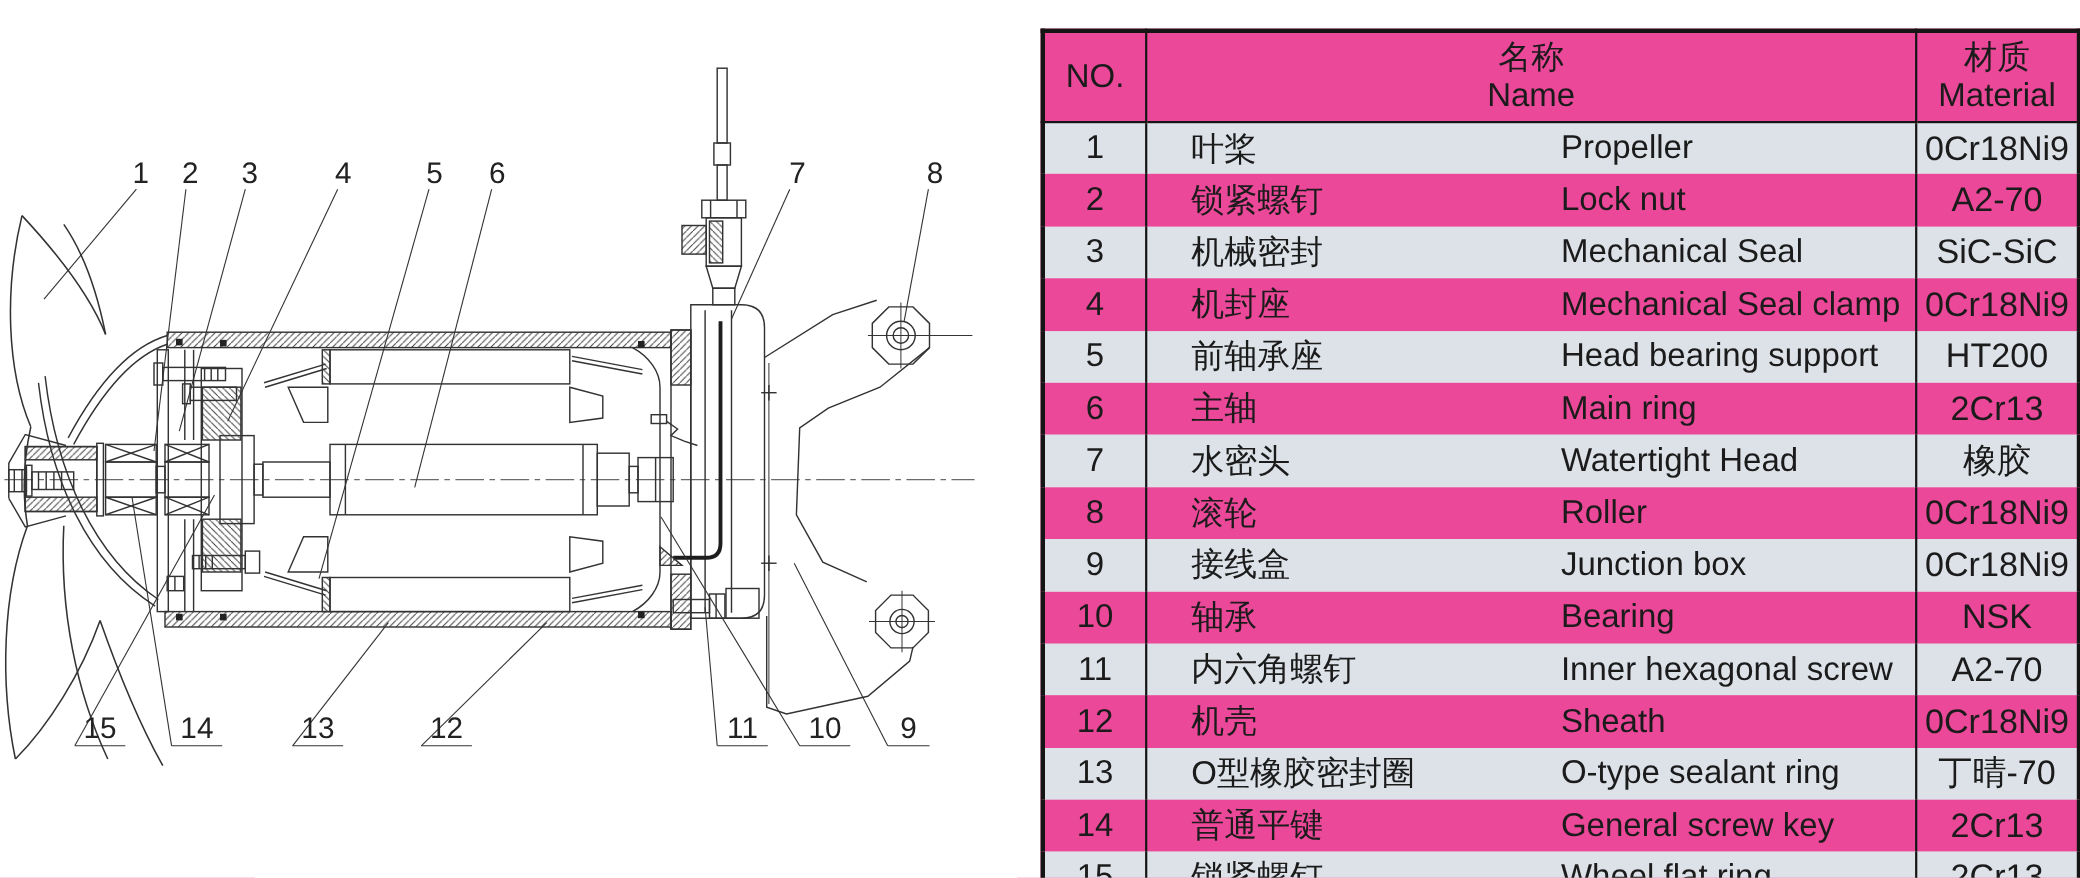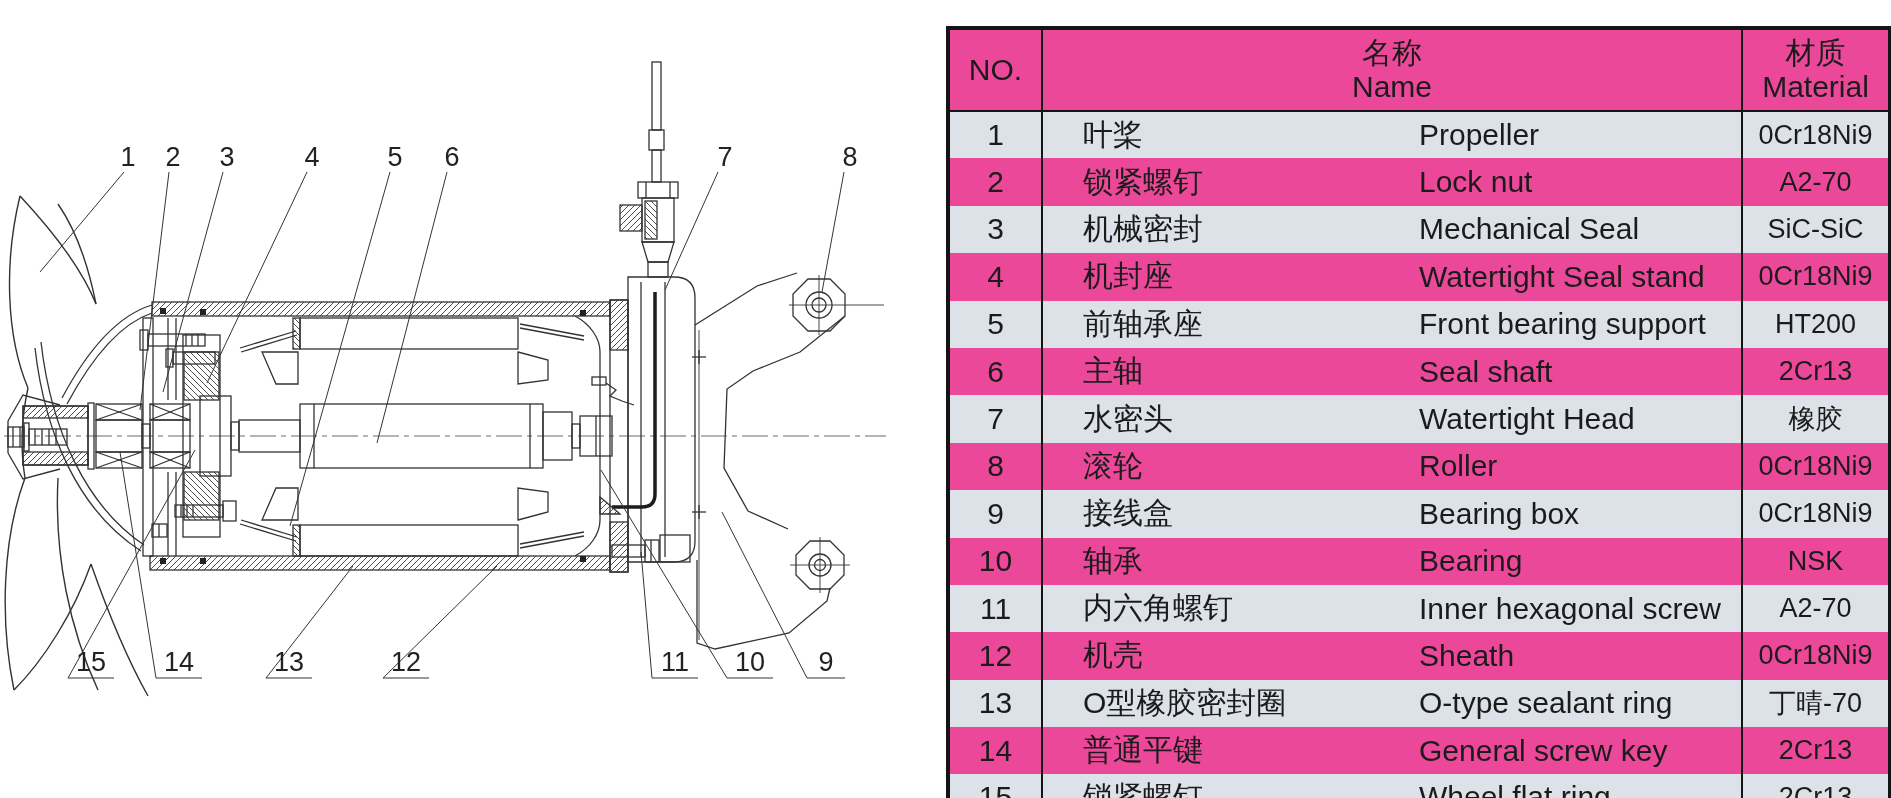--- a/index.html
+++ b/index.html
@@ -26,21 +26,21 @@
   table.parts th:first-child, table.parts td:first-child{border-left:none;}
   tr.hdr{height:83px;}
   tr.row{height:47px;}
   tr.row.shaded{background:#dce2e8;}
   .hdr-cell{text-align:center;font-size:30px;line-height:1.15;}
   td.no-cell{text-align:center;font-size:30px;}
   td.name-cell{font-size:30px;}
   .name-wrap{display:flex;align-items:center;}
   .name-cn{display:inline-block;width:336px;padding-left:40px;white-space:nowrap;overflow:hidden;}
   .name-en{display:inline-block;white-space:nowrap;}
-  td.mat-cell{text-align:center;font-size:27px;white-space:nowrap;}
+  td.mat-cell{text-align:center;font-size:31px;white-space:nowrap;}
 </style>
 </head>
 <body>
 
 <svg id="diagram" width="945" height="798" viewBox="0 0 945 798" xmlns="http://www.w3.org/2000/svg">
   <defs>
     <pattern id="h1" patternUnits="userSpaceOnUse" width="6" height="6">
       <path d="M0,6 L6,0" stroke="#3c3c3c" stroke-width="0.9"></path>
     </pattern>
     <pattern id="h2" patternUnits="userSpaceOnUse" width="6" height="6">
@@ -319,41 +319,41 @@
             <span class="name-en">Mechanical Seal</span>
           </div>
         </td>
         <td class="mat-cell">SiC-SiC</td>
       </tr>
       <tr class="row">
         <td class="no-cell">4</td>
         <td class="name-cell">
           <div class="name-wrap">
             <span class="name-cn">机封座</span>
-            <span class="name-en">Watertight Seal stand</span>
+            <span class="name-en">Mechanical Seal clamp</span>
           </div>
         </td>
         <td class="mat-cell">0Cr18Ni9</td>
       </tr>
       <tr class="row shaded">
         <td class="no-cell">5</td>
         <td class="name-cell">
           <div class="name-wrap">
             <span class="name-cn">前轴承座</span>
-            <span class="name-en">Front bearing support</span>
+            <span class="name-en">Head bearing support</span>
           </div>
         </td>
         <td class="mat-cell">HT200</td>
       </tr>
       <tr class="row">
         <td class="no-cell">6</td>
         <td class="name-cell">
           <div class="name-wrap">
             <span class="name-cn">主轴</span>
-            <span class="name-en">Seal shaft</span>
+            <span class="name-en">Main ring</span>
           </div>
         </td>
         <td class="mat-cell">2Cr13</td>
       </tr>
       <tr class="row shaded">
         <td class="no-cell">7</td>
         <td class="name-cell">
           <div class="name-wrap">
             <span class="name-cn">水密头</span>
             <span class="name-en">Watertight Head</span>
@@ -369,21 +369,21 @@
             <span class="name-en">Roller</span>
           </div>
         </td>
         <td class="mat-cell">0Cr18Ni9</td>
       </tr>
       <tr class="row shaded">
         <td class="no-cell">9</td>
         <td class="name-cell">
           <div class="name-wrap">
             <span class="name-cn">接线盒</span>
-            <span class="name-en">Bearing box</span>
+            <span class="name-en">Junction box</span>
           </div>
         </td>
         <td class="mat-cell">0Cr18Ni9</td>
       </tr>
       <tr class="row">
         <td class="no-cell">10</td>
         <td class="name-cell">
           <div class="name-wrap">
             <span class="name-cn">轴承</span>
             <span class="name-en">Bearing</span>

